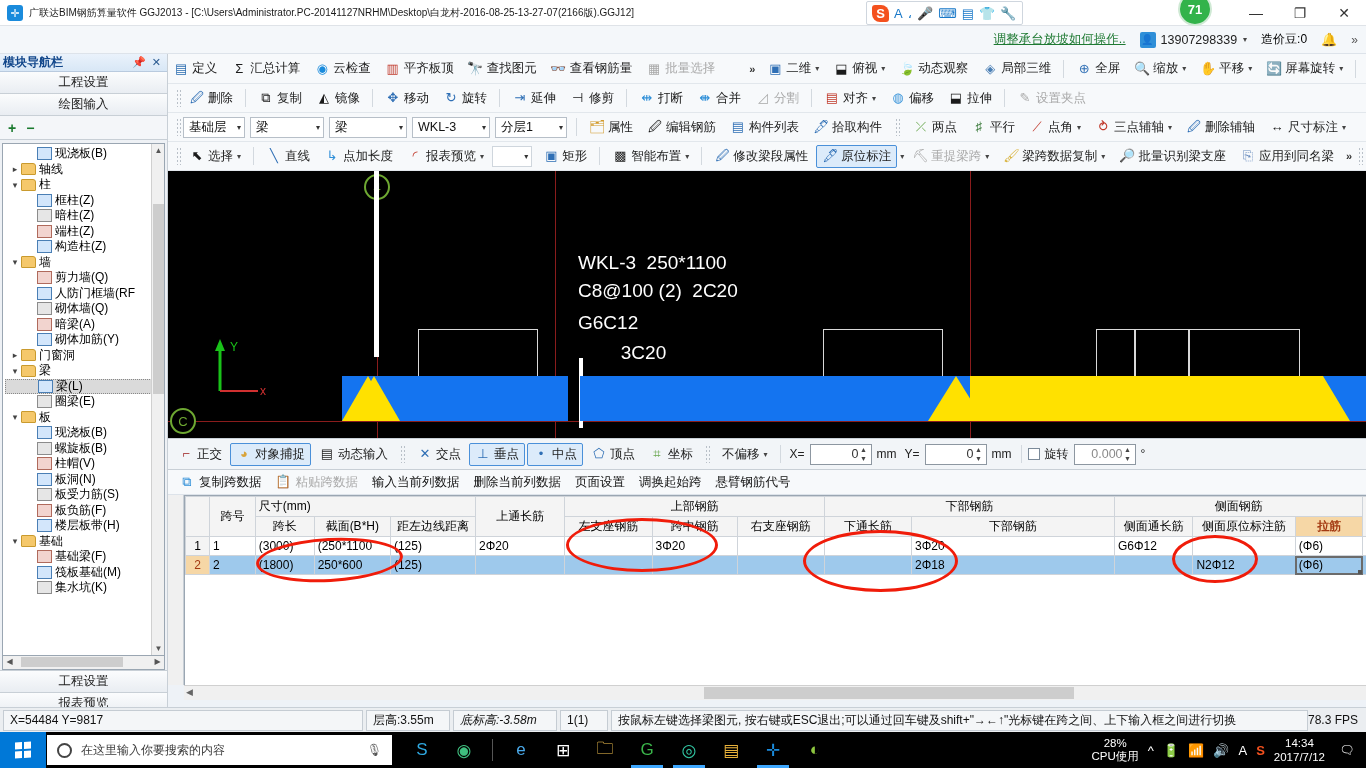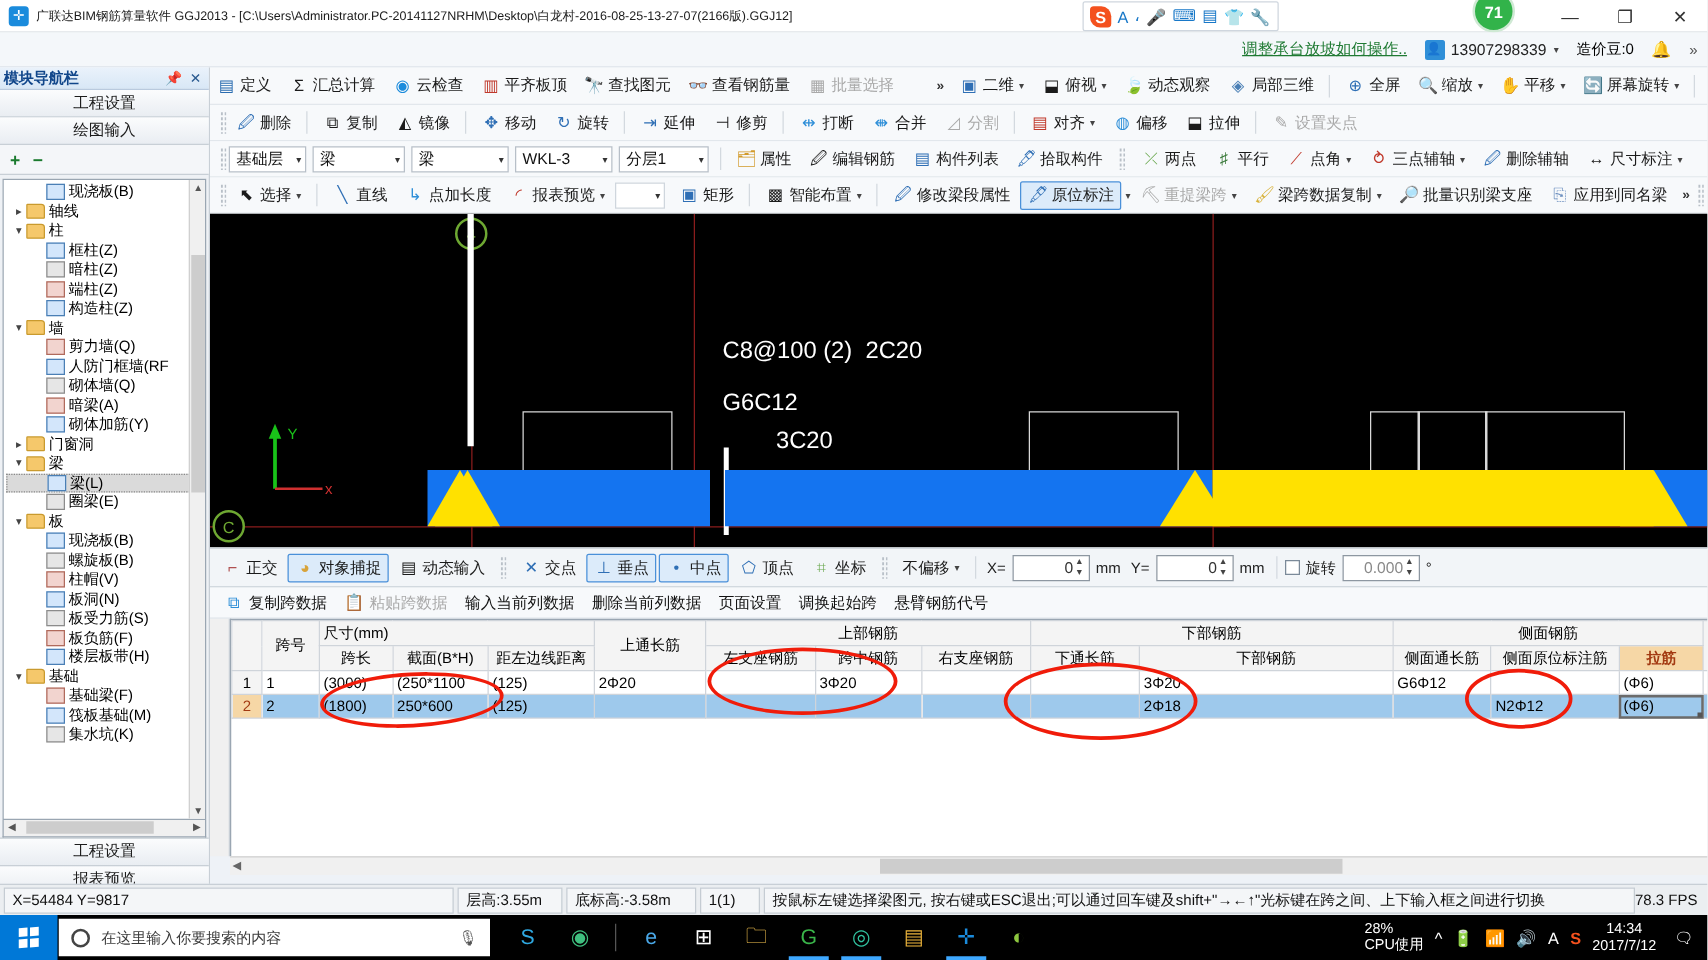--- a/index.html
+++ b/index.html
@@ -273,21 +273,21 @@
   }
   .search-circle { width: 15px; height: 15px; border: 2px solid #444; border-radius: 50%; margin-right: 9px; flex: none; }
   .tb-apps { display: flex; align-items: center; gap: 2px; margin-left: 10px; }
   .tb-app {
     width: 40px; height: 36px; display: flex; align-items: center; justify-content: center;
     font-size: 17px; position: relative;
   }
   .tb-app.on::after { content:""; position:absolute; bottom:0; left:4px; right:4px; height:3px; background:#3ea8ff; }
   .tb-sep { width: 1px; height: 22px; background: #555; margin: 0 6px; }
   .tray { margin-left: auto; display: flex; align-items: center; gap: 9px; padding-right: 6px; font-size: 12px; }
-  .tray .cpu { line-height: 13px; font-size: 11.5px; }
+  .tray .cpu { text-align: center; line-height: 13px; font-size: 11.5px; }
   .tray .clock { text-align: center; line-height: 14px; font-size: 11.5px; }
   .tray-ico { font-size: 13px; }
   .notif { width: 26px; height: 36px; display:flex; align-items:center; justify-content:center; }
 </style>
 </head>
 <body>
 
 <div class="app">
 
   <div class="titlebar">
@@ -831,21 +831,22 @@
     <div class="ucs" style="left:42px;top:160px;">
       <svg width="70" height="70" viewBox="0 0 70 70">
         <line x1="10" y1="60" x2="10" y2="18" stroke="#19c219" stroke-width="3"></line>
         <polygon points="10,8 5,20 15,20" fill="#19c219"></polygon>
         <line x1="10" y1="60" x2="48" y2="60" stroke="#d03030" stroke-width="2"></line>
         <text x="20" y="20" fill="#19c219" font-size="12" font-family="Liberation Sans">Y</text>
         <text x="50" y="64" fill="#d03030" font-size="12" font-family="Liberation Sans">x</text>
       </svg>
     </div>
 
-    <div class="note-text" style="left:410px;top:95px;">C8@100 (2)  2C20</div>
+    <div class="note-text" style="left:410px;top:77px;">WKL-3  250*1100</div>
+    <div class="note-text" style="left:410px;top:105px;">C8@100 (2)  2C20</div>
     <div class="note-text" style="left:410px;top:137px;">G6C12</div>
     <div class="note-text" style="left:400px;top:167px;">          3C20</div>
   </div>
 
   <div class="snapbar">
     <div class="tbtn">
         <span class="ico" style="color:#b05050;">⌐</span>
         <span>正交</span>
       </div>
     <div class="tbtn active">
@@ -1021,21 +1022,21 @@
   <div class="ellipse" style="left:1172px;top:535px;width:86px;height:48px;"></div>
 
   <div class="gridhsb">
     <div class="thumb"></div>
     <div style="position:absolute;left:2px;top:1px;font-size:9px;color:#666;">◀</div>
   </div>
 
   <div class="statusbar">
     <span class="sb-cell" style="width:360px;">X=54484  Y=9817</span>
     <span class="sb-cell" style="width:84px;">层高:3.55m</span>
-    <span class="sb-cell" style="width:104px;">底标高:-3.58m</span>
+    <span class="sb-cell" style="width:104px;font-style:italic;">底标高:-3.58m</span>
     <span class="sb-cell" style="width:48px;">1(1)</span>
     <span class="sb-cell sb-msg">按鼠标左键选择梁图元, 按右键或ESC退出;可以通过回车键及shift+"→←↑"光标键在跨之间、上下输入框之间进行切换</span>
     <span class="sb-fps">78.3 FPS</span>
   </div>
 
   <div class="taskbar">
     <div class="start">
       <div class="grid4">
         <div class="sq"></div>
           <div class="sq"></div>

